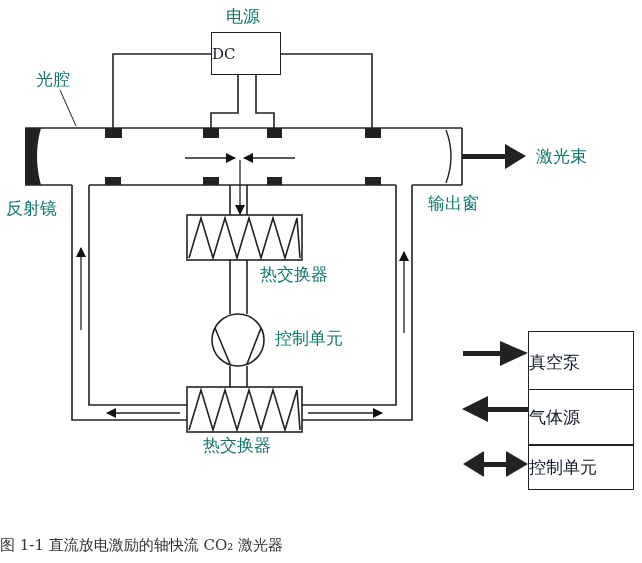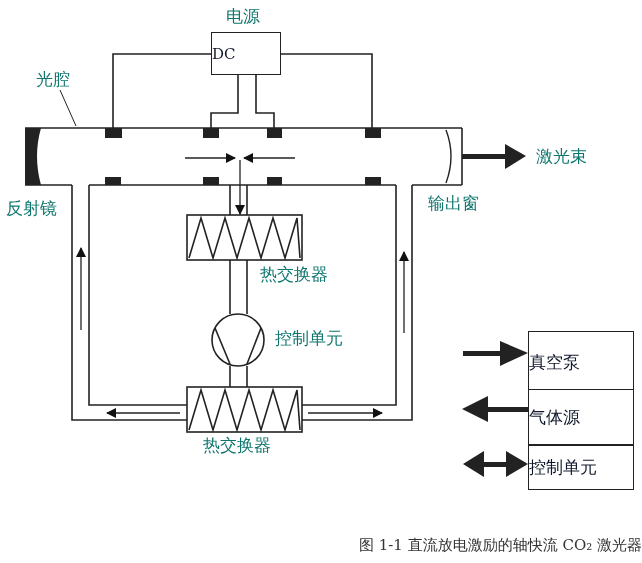--- a/index.html
+++ b/index.html
@@ -1,20 +1,20 @@
 <!DOCTYPE html>
 <html><head>
 <meta charset="utf-8">
 <style>
   html, body { margin: 0; padding: 0; background: #ffffff; }
   body { width: 642px; height: 563px; position: relative; overflow: hidden; font-family: "DejaVu Sans", sans-serif; }
   svg { position: absolute; left: 0; top: 0; }
   .lbl { position: absolute; font-size: 17px; color: #0f766e; white-space: nowrap; line-height: 1; }
   .box { position: absolute; border: 1.5px solid #222; background: #fff; display: flex; align-items: center; justify-content: flex-start; font-size: 17px; color: #0f172a; box-sizing: border-box; }
-  .caption { position: absolute; left: 0; width: 642px; top: 536px; text-align: right; font-family: "DejaVu Serif", serif; font-size: 15px; color: #333; }
+  .caption { position: absolute; left: 0; width: 642px; top: 536px; text-align: left; font-family: "DejaVu Serif", serif; font-size: 15px; color: #333; }
   .dc { font-family: "DejaVu Serif", serif; font-size: 15px; }
 </style>
 </head>
 <body>
 
 <svg width="642" height="563">
   <defs>
     <marker id="ah" markerWidth="10" markerHeight="10" refX="9" refY="5" orient="auto" markerUnits="userSpaceOnUse">
       <path d="M0,0 L10,5 L0,10 Z" fill="#111"></path>
     </marker>

